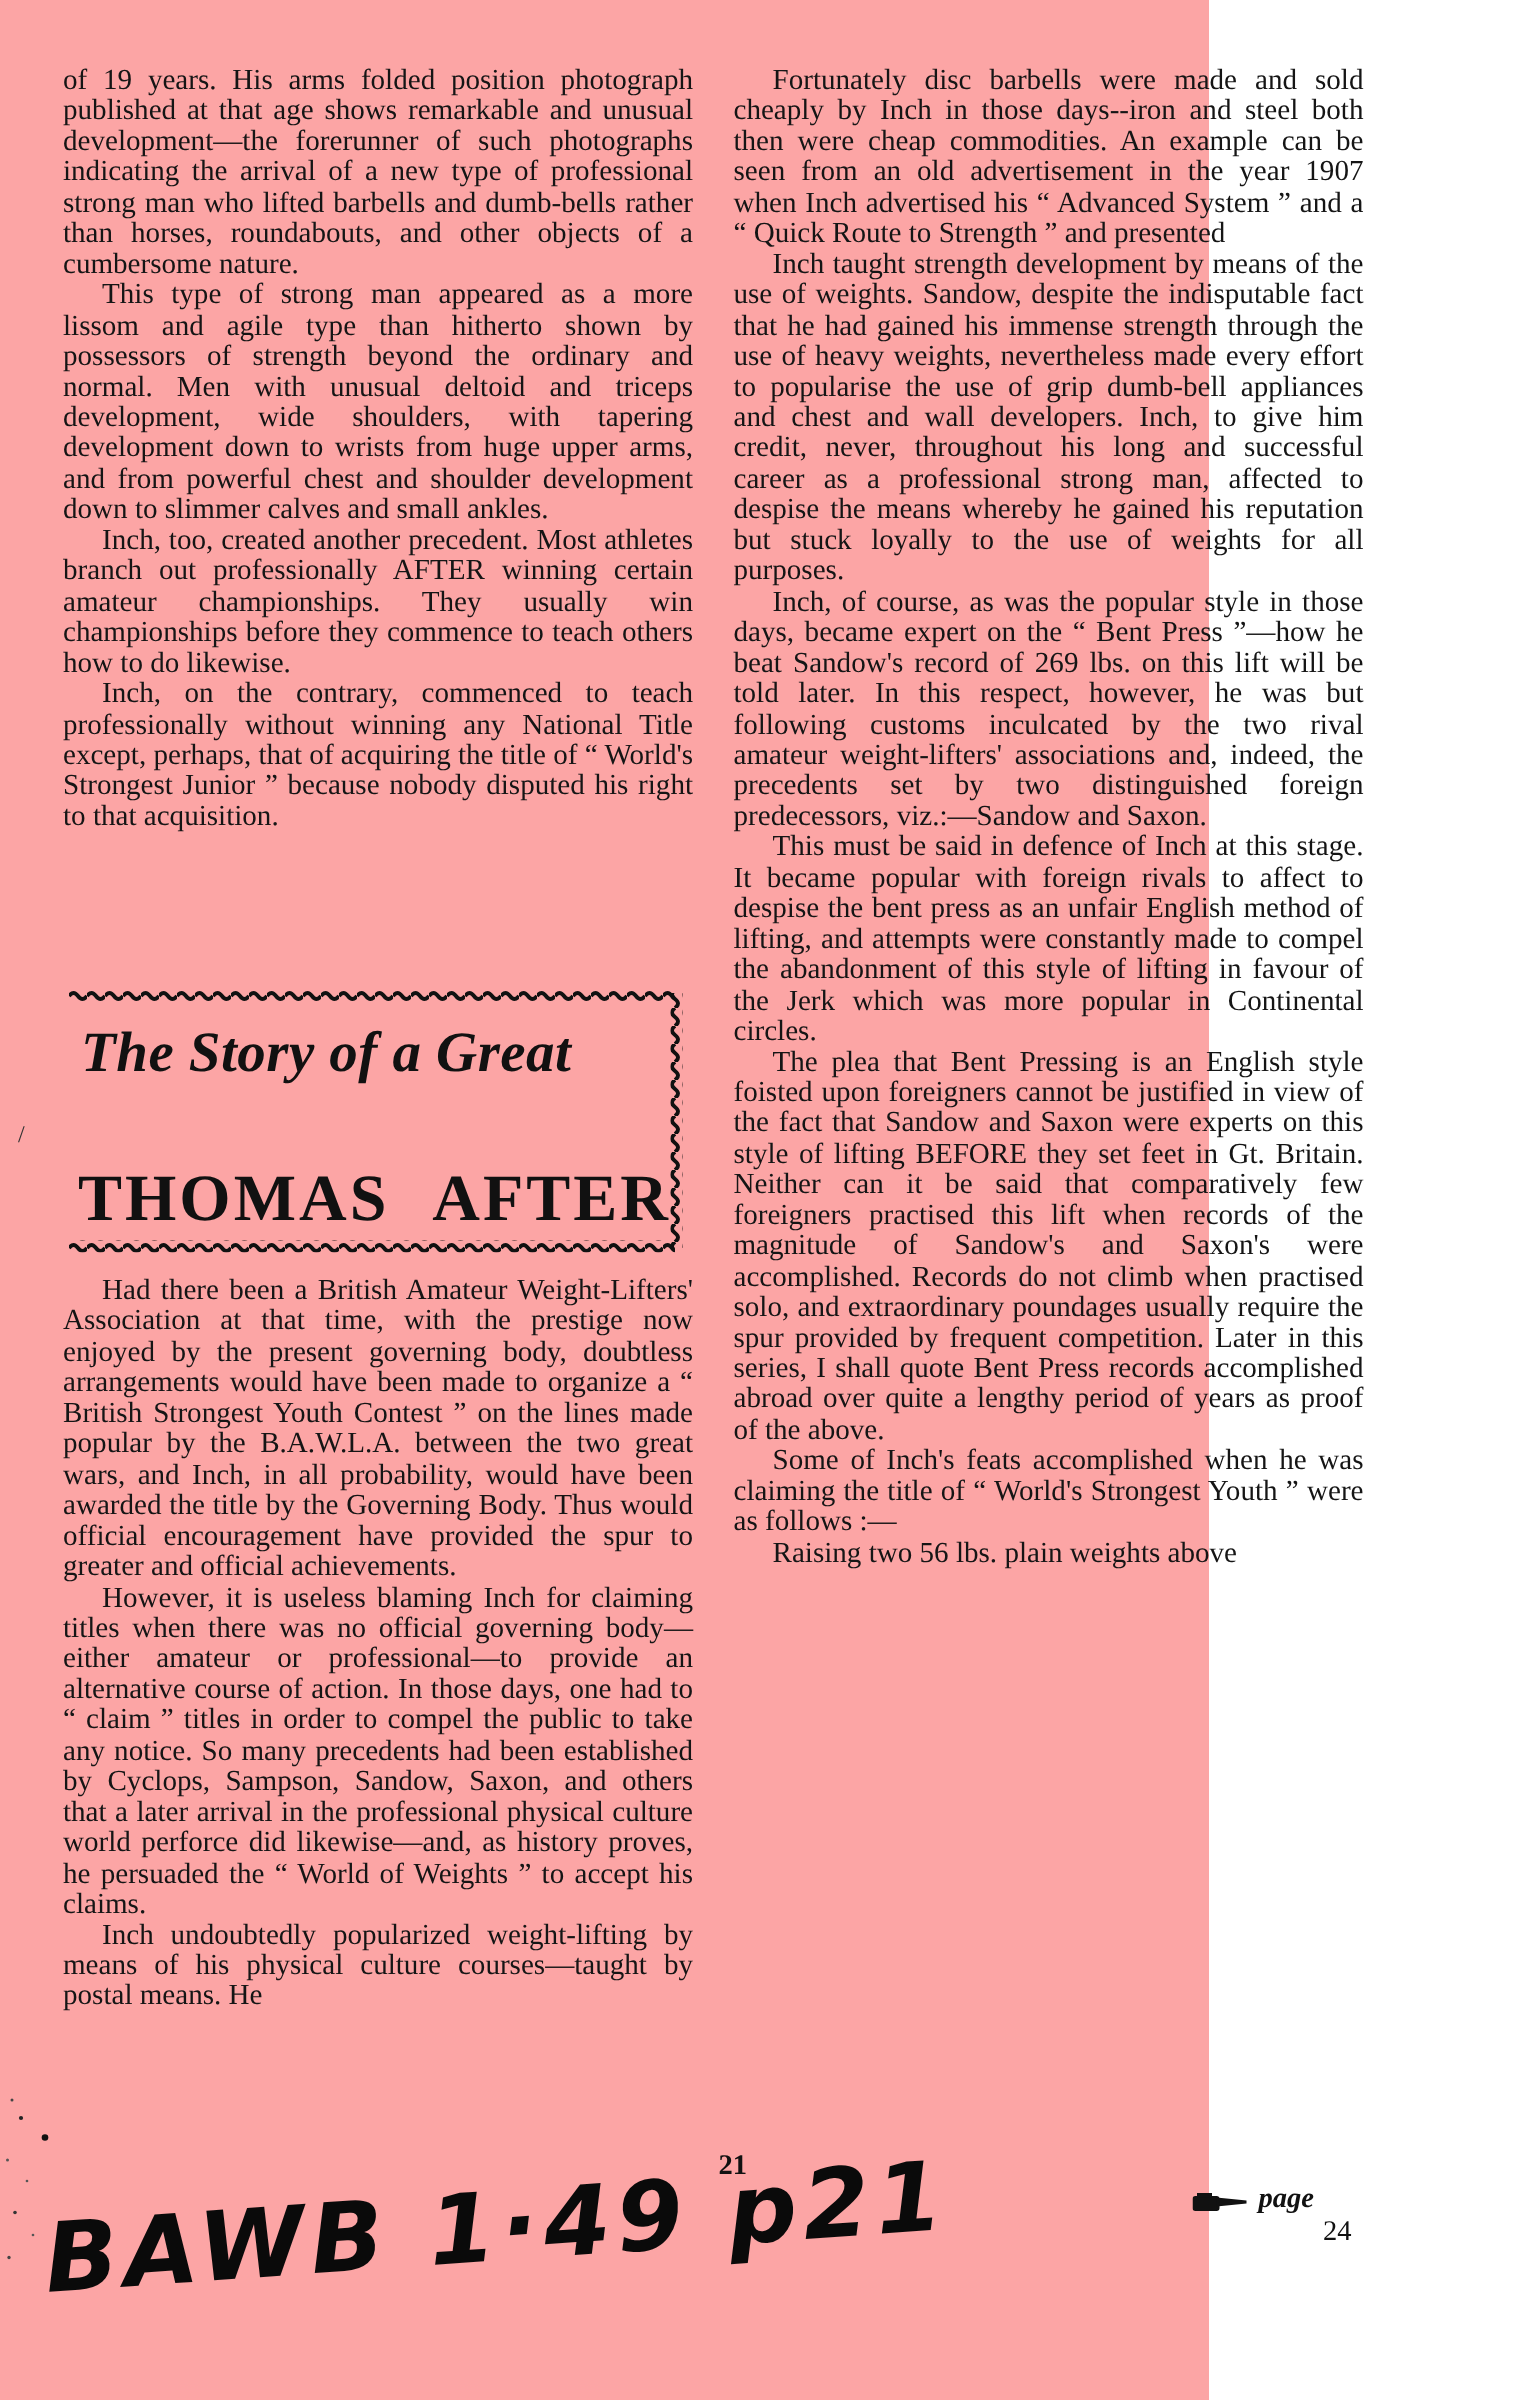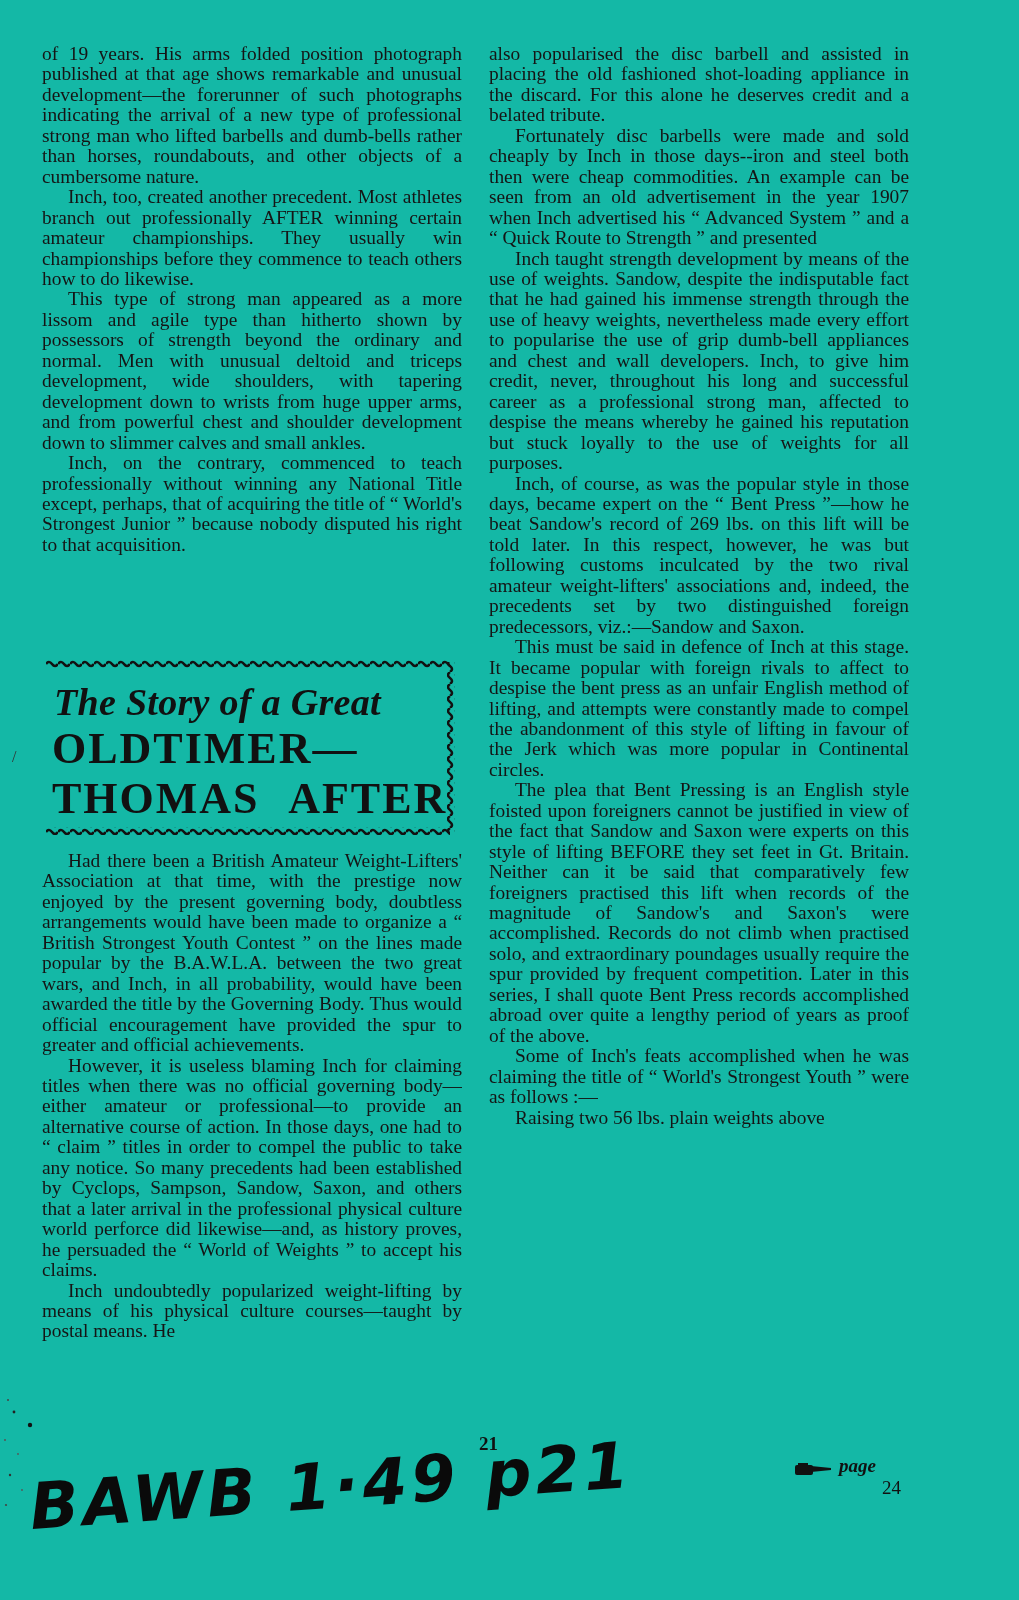--- a/index.html
+++ b/index.html
@@ -1,17 +1,17 @@
 <!DOCTYPE html>
 <html><head>
   <meta charset="utf-8">
   <style>
     html, body { margin: 0; padding: 0; background: #ffffff; }
     body { width: 1019px; height: 1600px; position: relative; overflow: hidden; color: #111; }
-    .page { position: absolute; left: 0; top: 0; width: 1019px; height: 1600px; background: #14b8a6; }
+    .page { position: absolute; left: 0; top: 0; width: 806px; height: 1600px; background: #fca5a5; }
     .col {
       position: absolute;
       font-family: "Liberation Serif", "DejaVu Serif", serif;
       font-size: 19.4px;
       line-height: 20.45px;
       text-align: justify;
       color: #151515;
     }
     .col-left { left: 42px; top: 44px; width: 420px; }
     .col-left-lower { left: 42px; top: 851px; width: 420px; }
@@ -66,54 +66,52 @@
     .specks { position: absolute; left: 0; top: 1380px; width: 40px; height: 140px; }
     .stray-mark { position: absolute; color: #333; font-family: "Liberation Serif", serif; }
   </style>
 </head>
 <body>
 
 <div class="page">
 
   <div class="col col-left">
     <p>of 19 years. His arms folded position photograph published at that age shows remarkable and unusual development—the forerunner of such photographs indicating the arrival of a new type of professional strong man who lifted barbells and dumb-bells rather than horses, roundabouts, and other objects of a cumbersome nature.</p>
+    <p class="indent">This type of strong man appeared as a more lissom and agile type than hitherto shown by possessors of strength beyond the ordinary and normal. Men with unusual deltoid and triceps development, wide shoulders, with tapering development down to wrists from huge upper arms, and from powerful chest and shoulder development down to slimmer calves and small ankles.</p>
     <p class="indent">Inch, too, created another precedent. Most athletes branch out professionally AFTER winning certain amateur championships. They usually win championships before they commence to teach others how to do likewise.</p>
-    <p class="indent">This type of strong man appeared as a more lissom and agile type than hitherto shown by possessors of strength beyond the ordinary and normal. Men with unusual deltoid and triceps development, wide shoulders, with tapering development down to wrists from huge upper arms, and from powerful chest and shoulder development down to slimmer calves and small ankles.</p>
     <p class="indent">Inch, on the contrary, commenced to teach professionally without winning any National Title except, perhaps, that of acquiring the title of “ World's Strongest Junior ” because nobody disputed his right to that acquisition.</p>
   </div>
 
   <div class="title-box">
     <svg width="410" height="175" viewBox="0 0 410 175">
       <defs>
         <pattern id="waveH" x="0" y="0" width="12" height="8" patternUnits="userSpaceOnUse">
           <path d="M0 4 Q3 0 6 4 T12 4" fill="none" stroke="#111" stroke-width="2.6"></path>
         </pattern>
         <pattern id="waveV" x="0" y="0" width="8" height="12" patternUnits="userSpaceOnUse">
           <path d="M4 0 Q0 3 4 6 T4 12" fill="none" stroke="#111" stroke-width="2.6"></path>
         </pattern>
       </defs>
       <rect x="0" y="0" width="404" height="8" fill="url(#waveH)"></rect>
       <rect x="0" y="167" width="404" height="8" fill="url(#waveH)"></rect>
       <rect x="401" y="2" width="8" height="170" fill="url(#waveV)"></rect>
     </svg>
     <div class="title-line1">The Story of a Great</div>
-    <div class="title-line2">OLDTIMER—</div>
     <div class="title-line3">THOMAS AFTER</div>
   </div>
 
   <span class="stray-mark" style="left:12px; top:748px; font-size:16px;">/</span>
 
   <div class="col col-left-lower">
     <p class="indent">Had there been a British Amateur Weight-Lifters' Association at that time, with the prestige now enjoyed by the present governing body, doubtless arrangements would have been made to organize a “ British Strongest Youth Contest ” on the lines made popular by the B.A.W.L.A. between the two great wars, and Inch, in all probability, would have been awarded the title by the Governing Body. Thus would official encouragement have provided the spur to greater and official achievements.</p>
     <p class="indent">However, it is useless blaming Inch for claiming titles when there was no official governing body—either amateur or professional—to provide an alternative course of action. In those days, one had to “ claim ” titles in order to compel the public to take any notice. So many precedents had been established by Cyclops, Sampson, Sandow, Saxon, and others that a later arrival in the professional physical culture world perforce did likewise—and, as history proves, he persuaded the “ World of Weights ” to accept his claims.</p>
     <p class="indent">Inch undoubtedly popularized weight-lifting by means of his physical culture courses—taught by postal means. He</p>
   </div>
 
   <div class="col col-right">
-    <p>also popularised the disc barbell and assisted in placing the old fashioned shot-loading appliance in the discard. For this alone he deserves credit and a belated tribute.</p>
     <p class="indent">Fortunately disc barbells were made and sold cheaply by Inch in those days--iron and steel both then were cheap commodities. An example can be seen from an old advertisement in the year 1907 when Inch advertised his “ Advanced System ” and a “ Quick Route to Strength ” and presented</p>
     <p class="indent">Inch taught strength development by means of the use of weights. Sandow, despite the indisputable fact that he had gained his immense strength through the use of heavy weights, nevertheless made every effort to popularise the use of grip dumb-bell appliances and chest and wall developers. Inch, to give him credit, never, throughout his long and successful career as a professional strong man, affected to despise the means whereby he gained his reputation but stuck loyally to the use of weights for all purposes.</p>
     <p class="indent">Inch, of course, as was the popular style in those days, became expert on the “ Bent Press ”—how he beat Sandow's record of 269 lbs. on this lift will be told later. In this respect, however, he was but following customs inculcated by the two rival amateur weight-lifters' associations and, indeed, the precedents set by two distinguished foreign predecessors, viz.:—Sandow and Saxon.</p>
     <p class="indent">This must be said in defence of Inch at this stage. It became popular with foreign rivals to affect to despise the bent press as an unfair English method of lifting, and attempts were constantly made to compel the abandonment of this style of lifting in favour of the Jerk which was more popular in Continental circles.</p>
     <p class="indent">The plea that Bent Pressing is an English style foisted upon foreigners cannot be justified in view of the fact that Sandow and Saxon were experts on this style of lifting BEFORE they set feet in Gt. Britain. Neither can it be said that comparatively few foreigners practised this lift when records of the magnitude of Sandow's and Saxon's were accomplished. Records do not climb when practised solo, and extraordinary poundages usually require the spur provided by frequent competition. Later in this series, I shall quote Bent Press records accomplished abroad over quite a lengthy period of years as proof of the above.</p>
     <p class="indent">Some of Inch's feats accomplished when he was claiming the title of “ World's Strongest Youth ” were as follows :—</p>
     <p class="indent">Raising two 56 lbs. plain weights above</p>
   </div>
 
   <div class="page-num">21</div>

